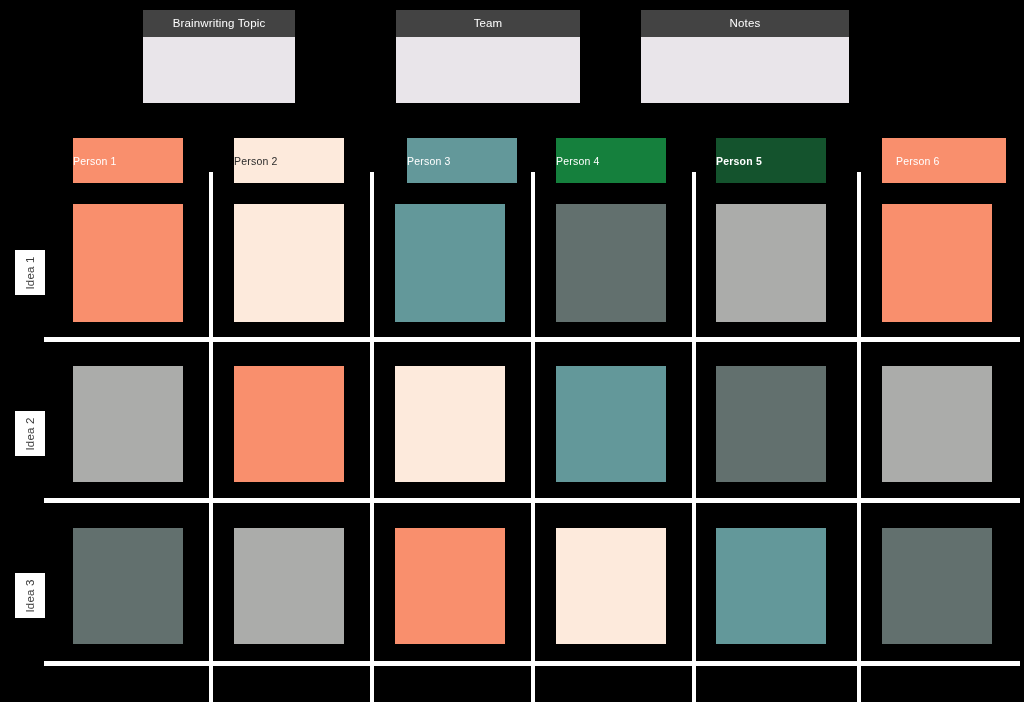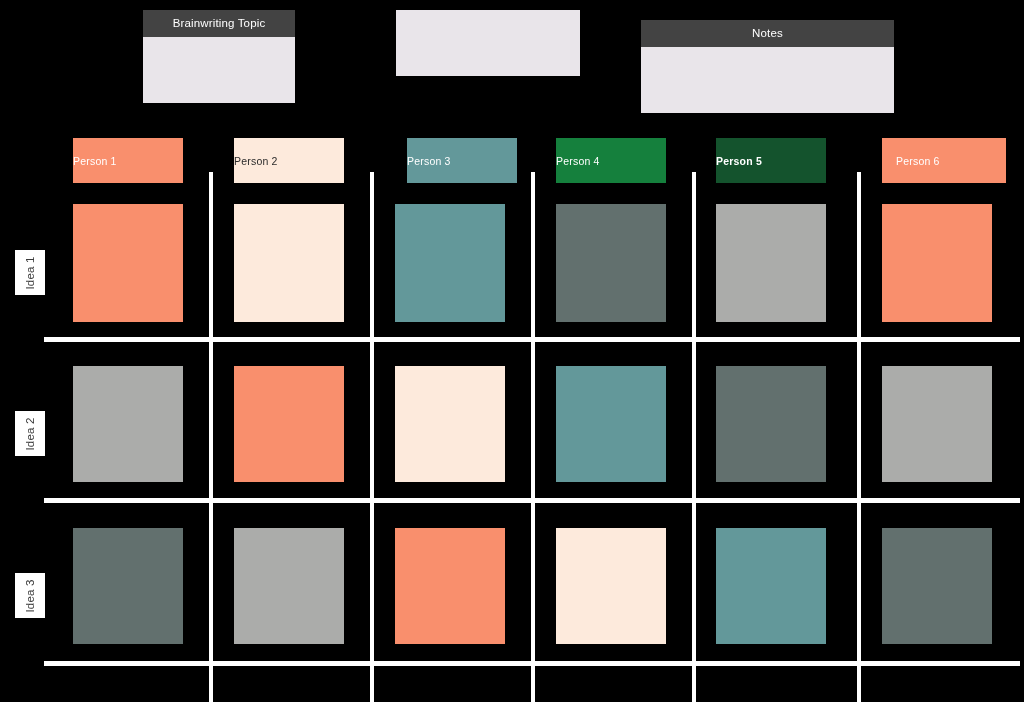--- a/index.html
+++ b/index.html
@@ -96,23 +96,24 @@
 <body>
 
 <div id="board">
 
   <div>
     <div class="info-panel" style="left:143px; top:10px; width:152px;">
       <div class="panel-header">Brainwriting Topic</div>
       <div class="panel-body"></div>
     </div>
     <div class="info-panel" style="left:396px; top:10px; width:184px;">
+      <div class="panel-header">Team</div>
       <div class="panel-body"></div>
     </div>
-    <div class="info-panel" style="left:641px; top:20px; width:253px;">
+    <div class="info-panel" style="left:641px; top:10px; width:208px;">
       <div class="panel-header">Notes</div>
       <div class="panel-body"></div>
     </div>
   </div>
 
   <div>
     <div class="v-divider" style="left:209px; top:172px; height:530px;"></div>
     <div class="v-divider" style="left:370px; top:172px; height:530px;"></div>
     <div class="v-divider" style="left:531px; top:172px; height:530px;"></div>
     <div class="v-divider" style="left:692px; top:172px; height:530px;"></div>

